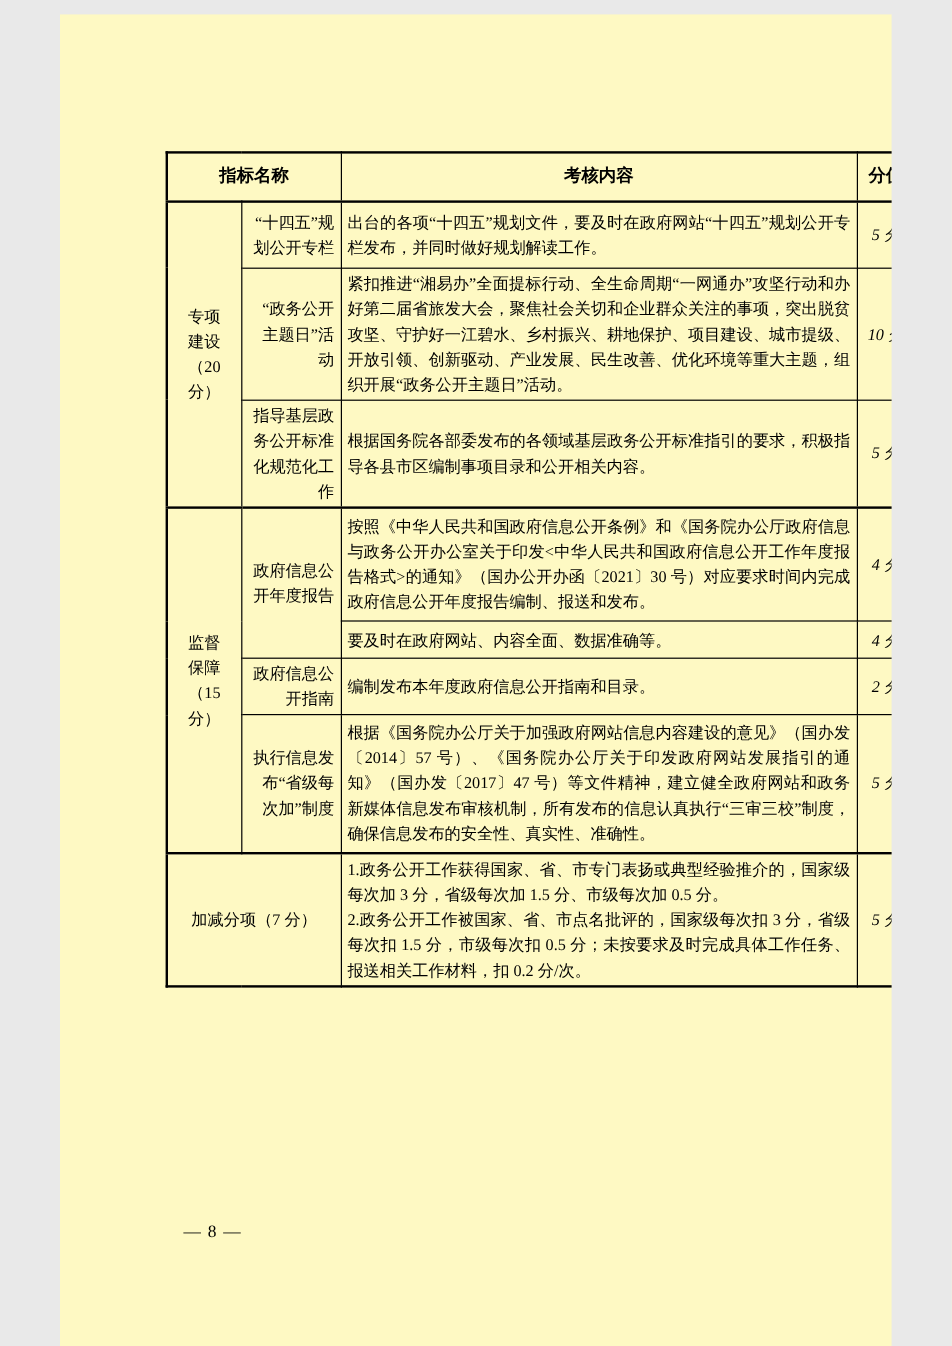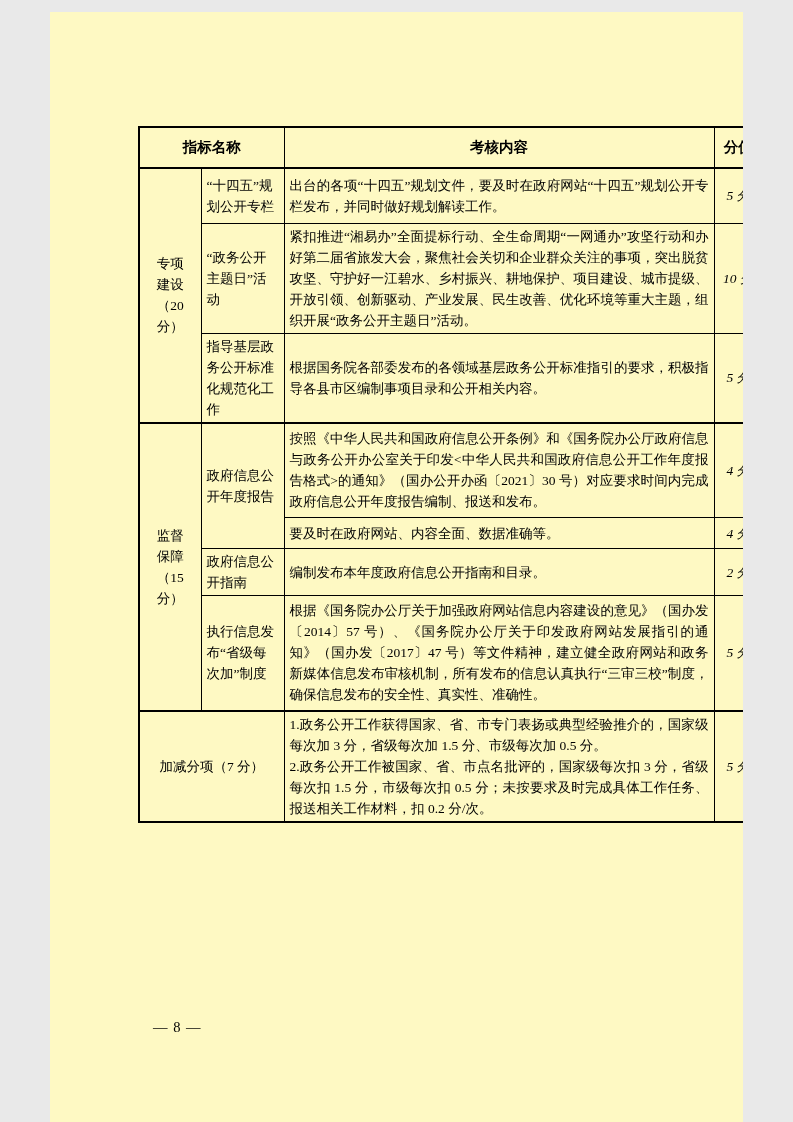--- a/index.html
+++ b/index.html
@@ -42,21 +42,21 @@
     font-size: 14.5px;
     text-align: center;
     height: 35px;
   }
   .cell-group {
     text-align: center;
     white-space: pre-line;
     padding: 2px 2px;
   }
   .cell-item {
-    text-align: left;
+    text-align: right;
     padding: 2px 3px;
   }
   .cell-content {
     text-align: justify;
   }
   .cell-content.multi { white-space: pre-line; }
   .cell-score {
     text-align: center;
     padding: 2px 1px;
     font-style: italic;

